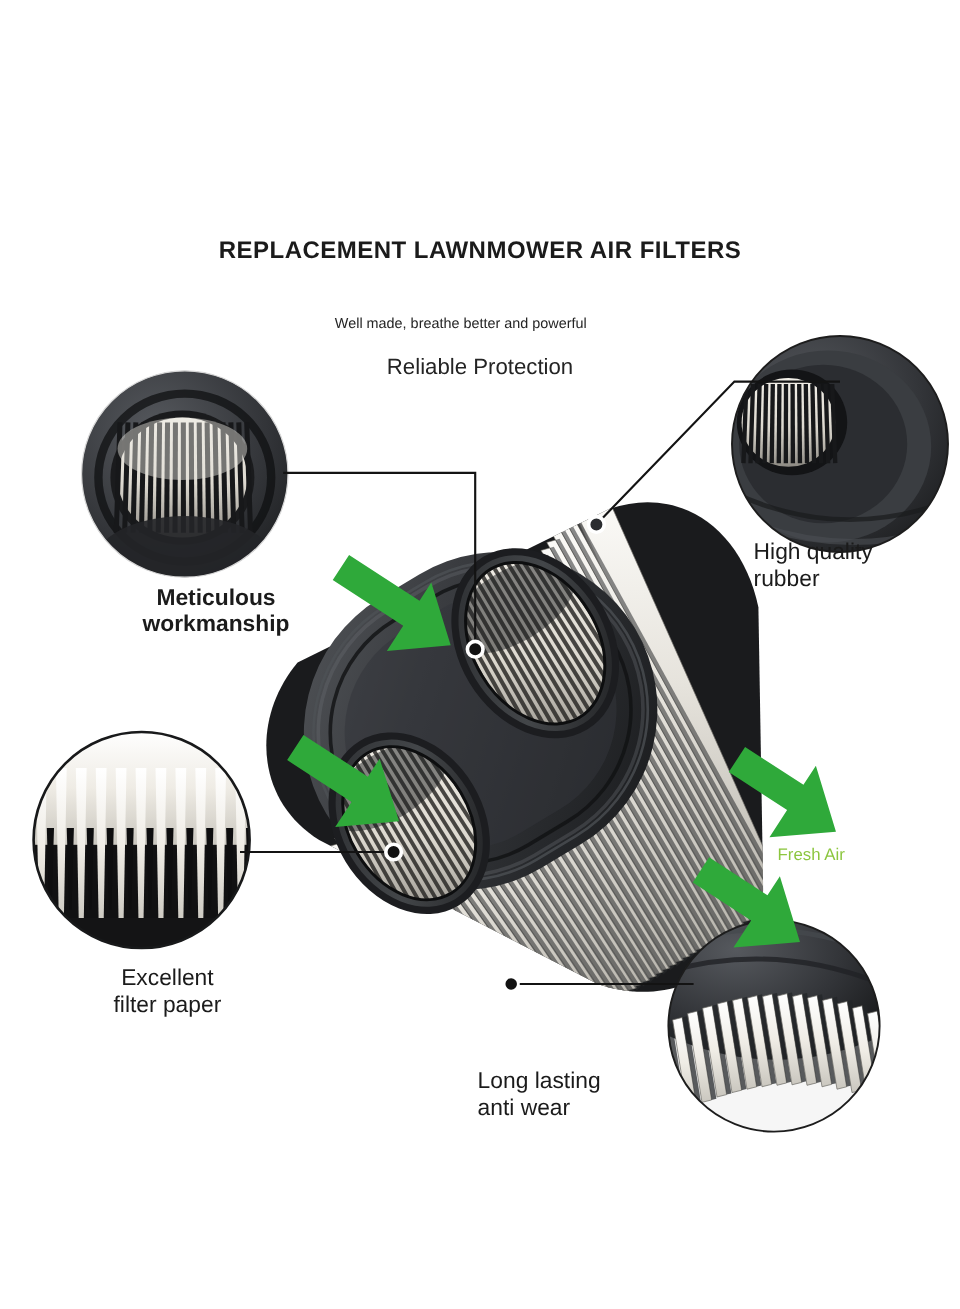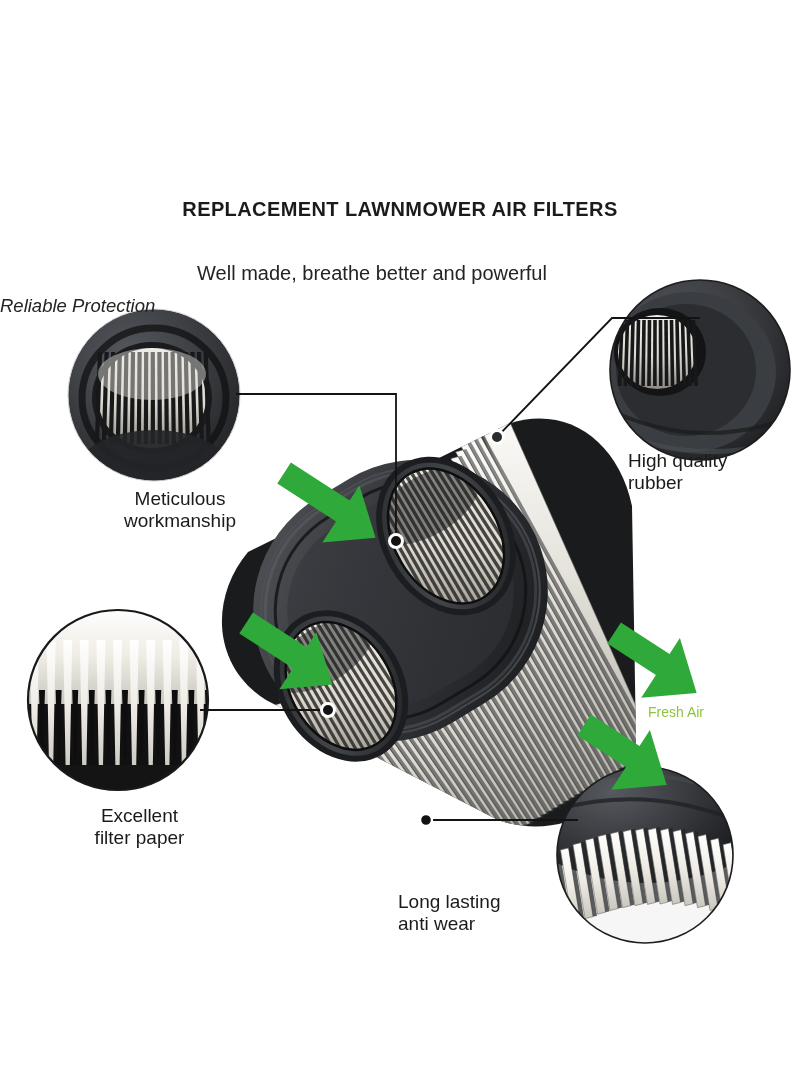--- a/index.html
+++ b/index.html
@@ -37,41 +37,41 @@
     left: 0;
     top: 198px;
     width: 800px;
     text-align: center;
     font-size: 20px;
     font-weight: bold;
     letter-spacing: 0.4px;
     color: #1b1b1b;
   }
   #sub1 {
-    left: 4px;
+    left: 16px;
     top: 262px;
     width: 736px;
     text-align: center;
-    font-size: 20px;
+    font-size: 12px;
     color: #242424;
   }
   #sub2 {
     left: 0;
     top: 295px;
     width: 800px;
+    text-align: center;
     font-size: 18.5px;
     color: #242424;
-    font-style: italic;
   }
   .callout {
     font-size: 19px;
     color: #1b1b1b;
     text-align: center;
   }
-  #cal-workmanship { left: 75px; top: 488px; width: 210px; }
+  #cal-workmanship { left: 75px; top: 488px; width: 210px; font-weight: bold; }
   #cal-rubber      { left: 628px; top: 450px; width: 172px; text-align: left; }
   #cal-paper       { left: 42px;  top: 805px; width: 195px; }
   #cal-antiwear    { left: 398px; top: 891px; width: 200px; text-align: left; }
   #cal-freshair {
     left: 648px;
     top: 704px;
     width: 120px;
     font-size: 14px;
     text-align: left;
   }

